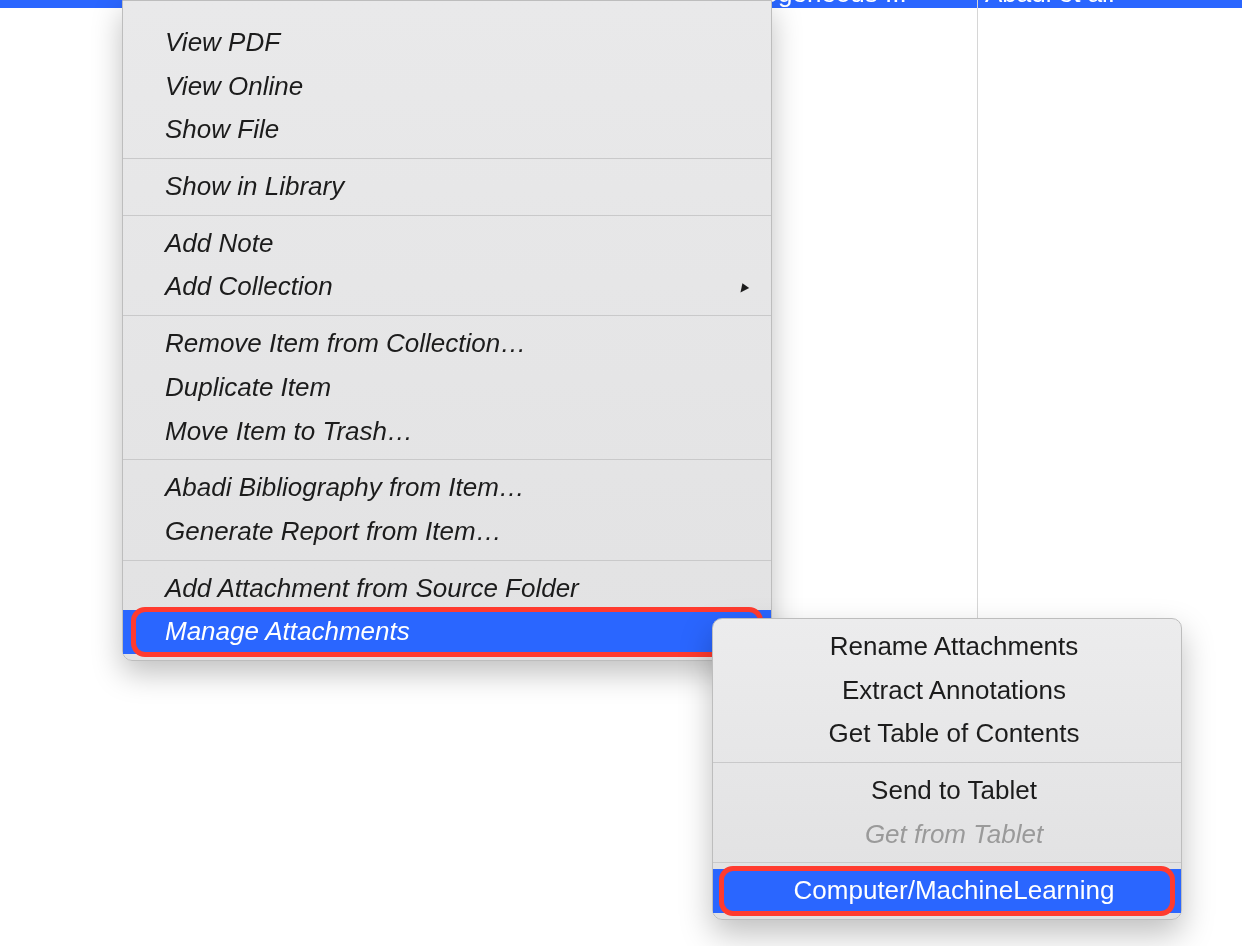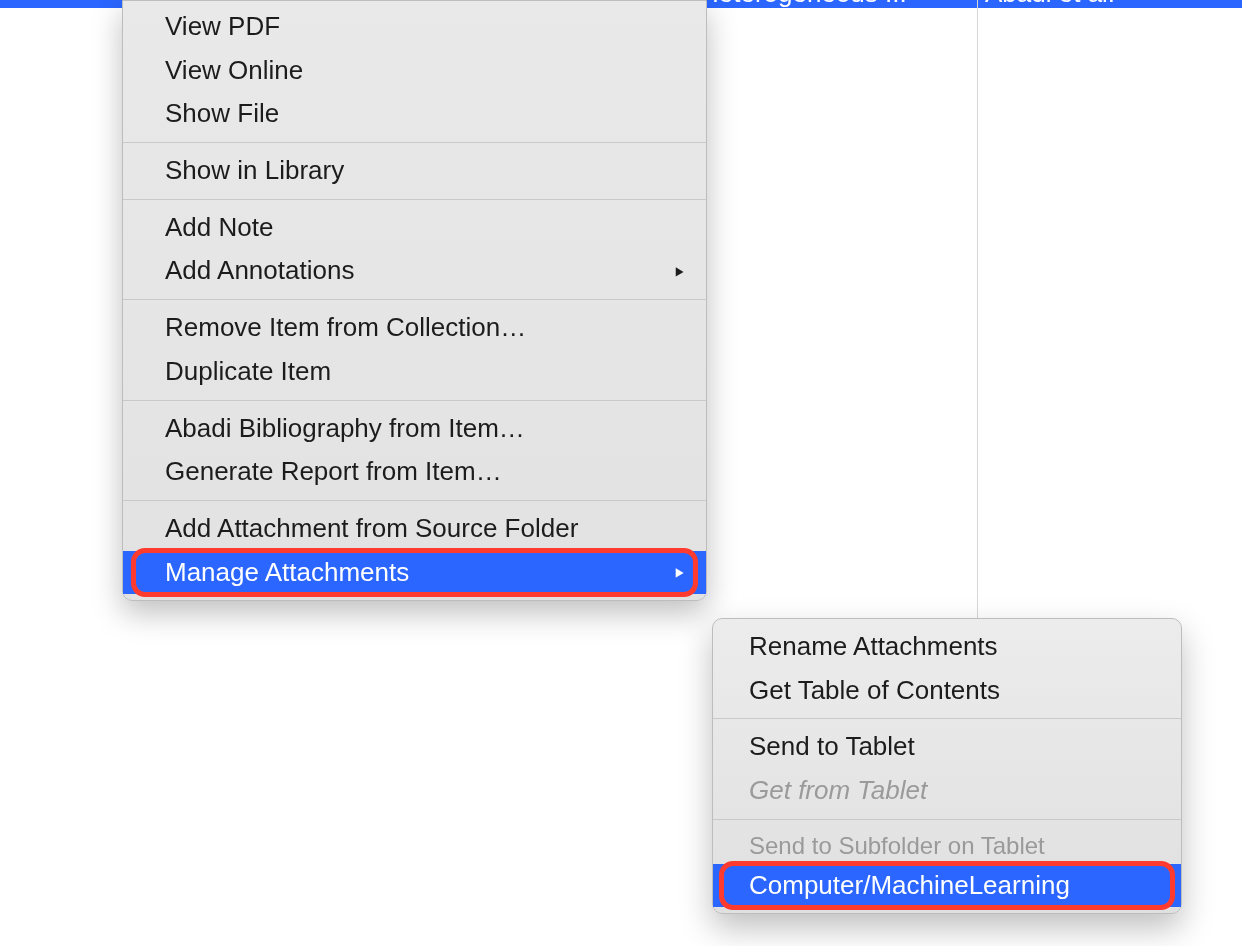--- a/index.html
+++ b/index.html
@@ -44,30 +44,31 @@
       left: 977px;
       top: 0;
       width: 1px;
       height: 630px;
       background: #d6d6d6;
     }
     .context-menu {
       position: absolute;
       left: 122px;
       top: 0;
-      width: 585px;
+      width: 650px;
       background: linear-gradient(#e9e9ea, #e2e2e3);
       border: 1px solid #bdbdbd;
       border-top-left-radius: 0;
       border-top-right-radius: 0;
       border-bottom-left-radius: 10px;
       border-bottom-right-radius: 10px;
       box-shadow: 0 12px 30px rgba(0,0,0,0.25);
-      padding-top: 4px;
+      padding-top: 20px;
       padding-bottom: 6px;
+      font-style: italic;
     }
     .menu-item {
       display: flex;
       align-items: center;
       justify-content: space-between;
       padding: 3px 22px 3px 42px;
       font-size: 26px;
       color: #1c1c1c;
       cursor: default;
       line-height: 1.45;
@@ -105,20 +106,21 @@
       width: 470px;
       background: linear-gradient(#ececed, #e0e0e1);
       border: 1px solid #bdbdbd;
       border-radius: 10px;
       box-shadow: 0 14px 32px rgba(0,0,0,0.25);
       padding: 6px 0;
     }
     .submenu .menu-item {
       padding: 3px 22px 3px 36px;
       font-size: 26px;
+      justify-content: center;
     }
     .submenu .menu-item.disabled {
       color: #9a9a9a;
       font-style: italic;
     }
     .submenu .menu-item.sublabel {
       color: #9a9a9a;
       font-size: 24px;
       padding-bottom: 0;
     }
@@ -152,31 +154,34 @@
   <div class="menu-item">
       <span>Show in Library</span>
     </div>
 
   <div class="menu-sep"></div>
 
   <div class="menu-item">
       <span>Add Note</span>
     </div>
   <div class="menu-item">
-    <span>Add Annotations</span>
+    <span>Add Collection</span>
     <span class="submenu-arrow">▶</span>
   </div>
 
   <div class="menu-sep"></div>
 
   <div class="menu-item">
       <span>Remove Item from Collection…</span>
     </div>
   <div class="menu-item">
       <span>Duplicate Item</span>
+    </div>
+  <div class="menu-item">
+      <span>Move Item to Trash…</span>
     </div>
 
   <div class="menu-sep"></div>
 
   <div class="menu-item">
       <span>Abadi Bibliography from Item…</span>
     </div>
   <div class="menu-item">
       <span>Generate Report from Item…</span>
     </div>
@@ -191,34 +196,34 @@
     <span class="submenu-arrow">▶</span>
     <span class="red-ring"></span>
   </div>
 </div>
 
 <div class="submenu">
   <div class="menu-item">
       <span>Rename Attachments</span>
     </div>
   <div class="menu-item">
+      <span>Extract Annotations</span>
+    </div>
+  <div class="menu-item">
       <span>Get Table of Contents</span>
     </div>
 
   <div class="menu-sep"></div>
 
   <div class="menu-item">
       <span>Send to Tablet</span>
     </div>
   <div class="menu-item disabled">
       <span>Get from Tablet</span>
     </div>
 
   <div class="menu-sep"></div>
 
-  <div class="menu-item sublabel">
-      <span>Send to Subfolder on Tablet</span>
-    </div>
   <div class="menu-item highlighted">
     <span>Computer/MachineLearning</span>
     <span class="red-ring"></span>
   </div>
 </div>
 
 </body></html>

